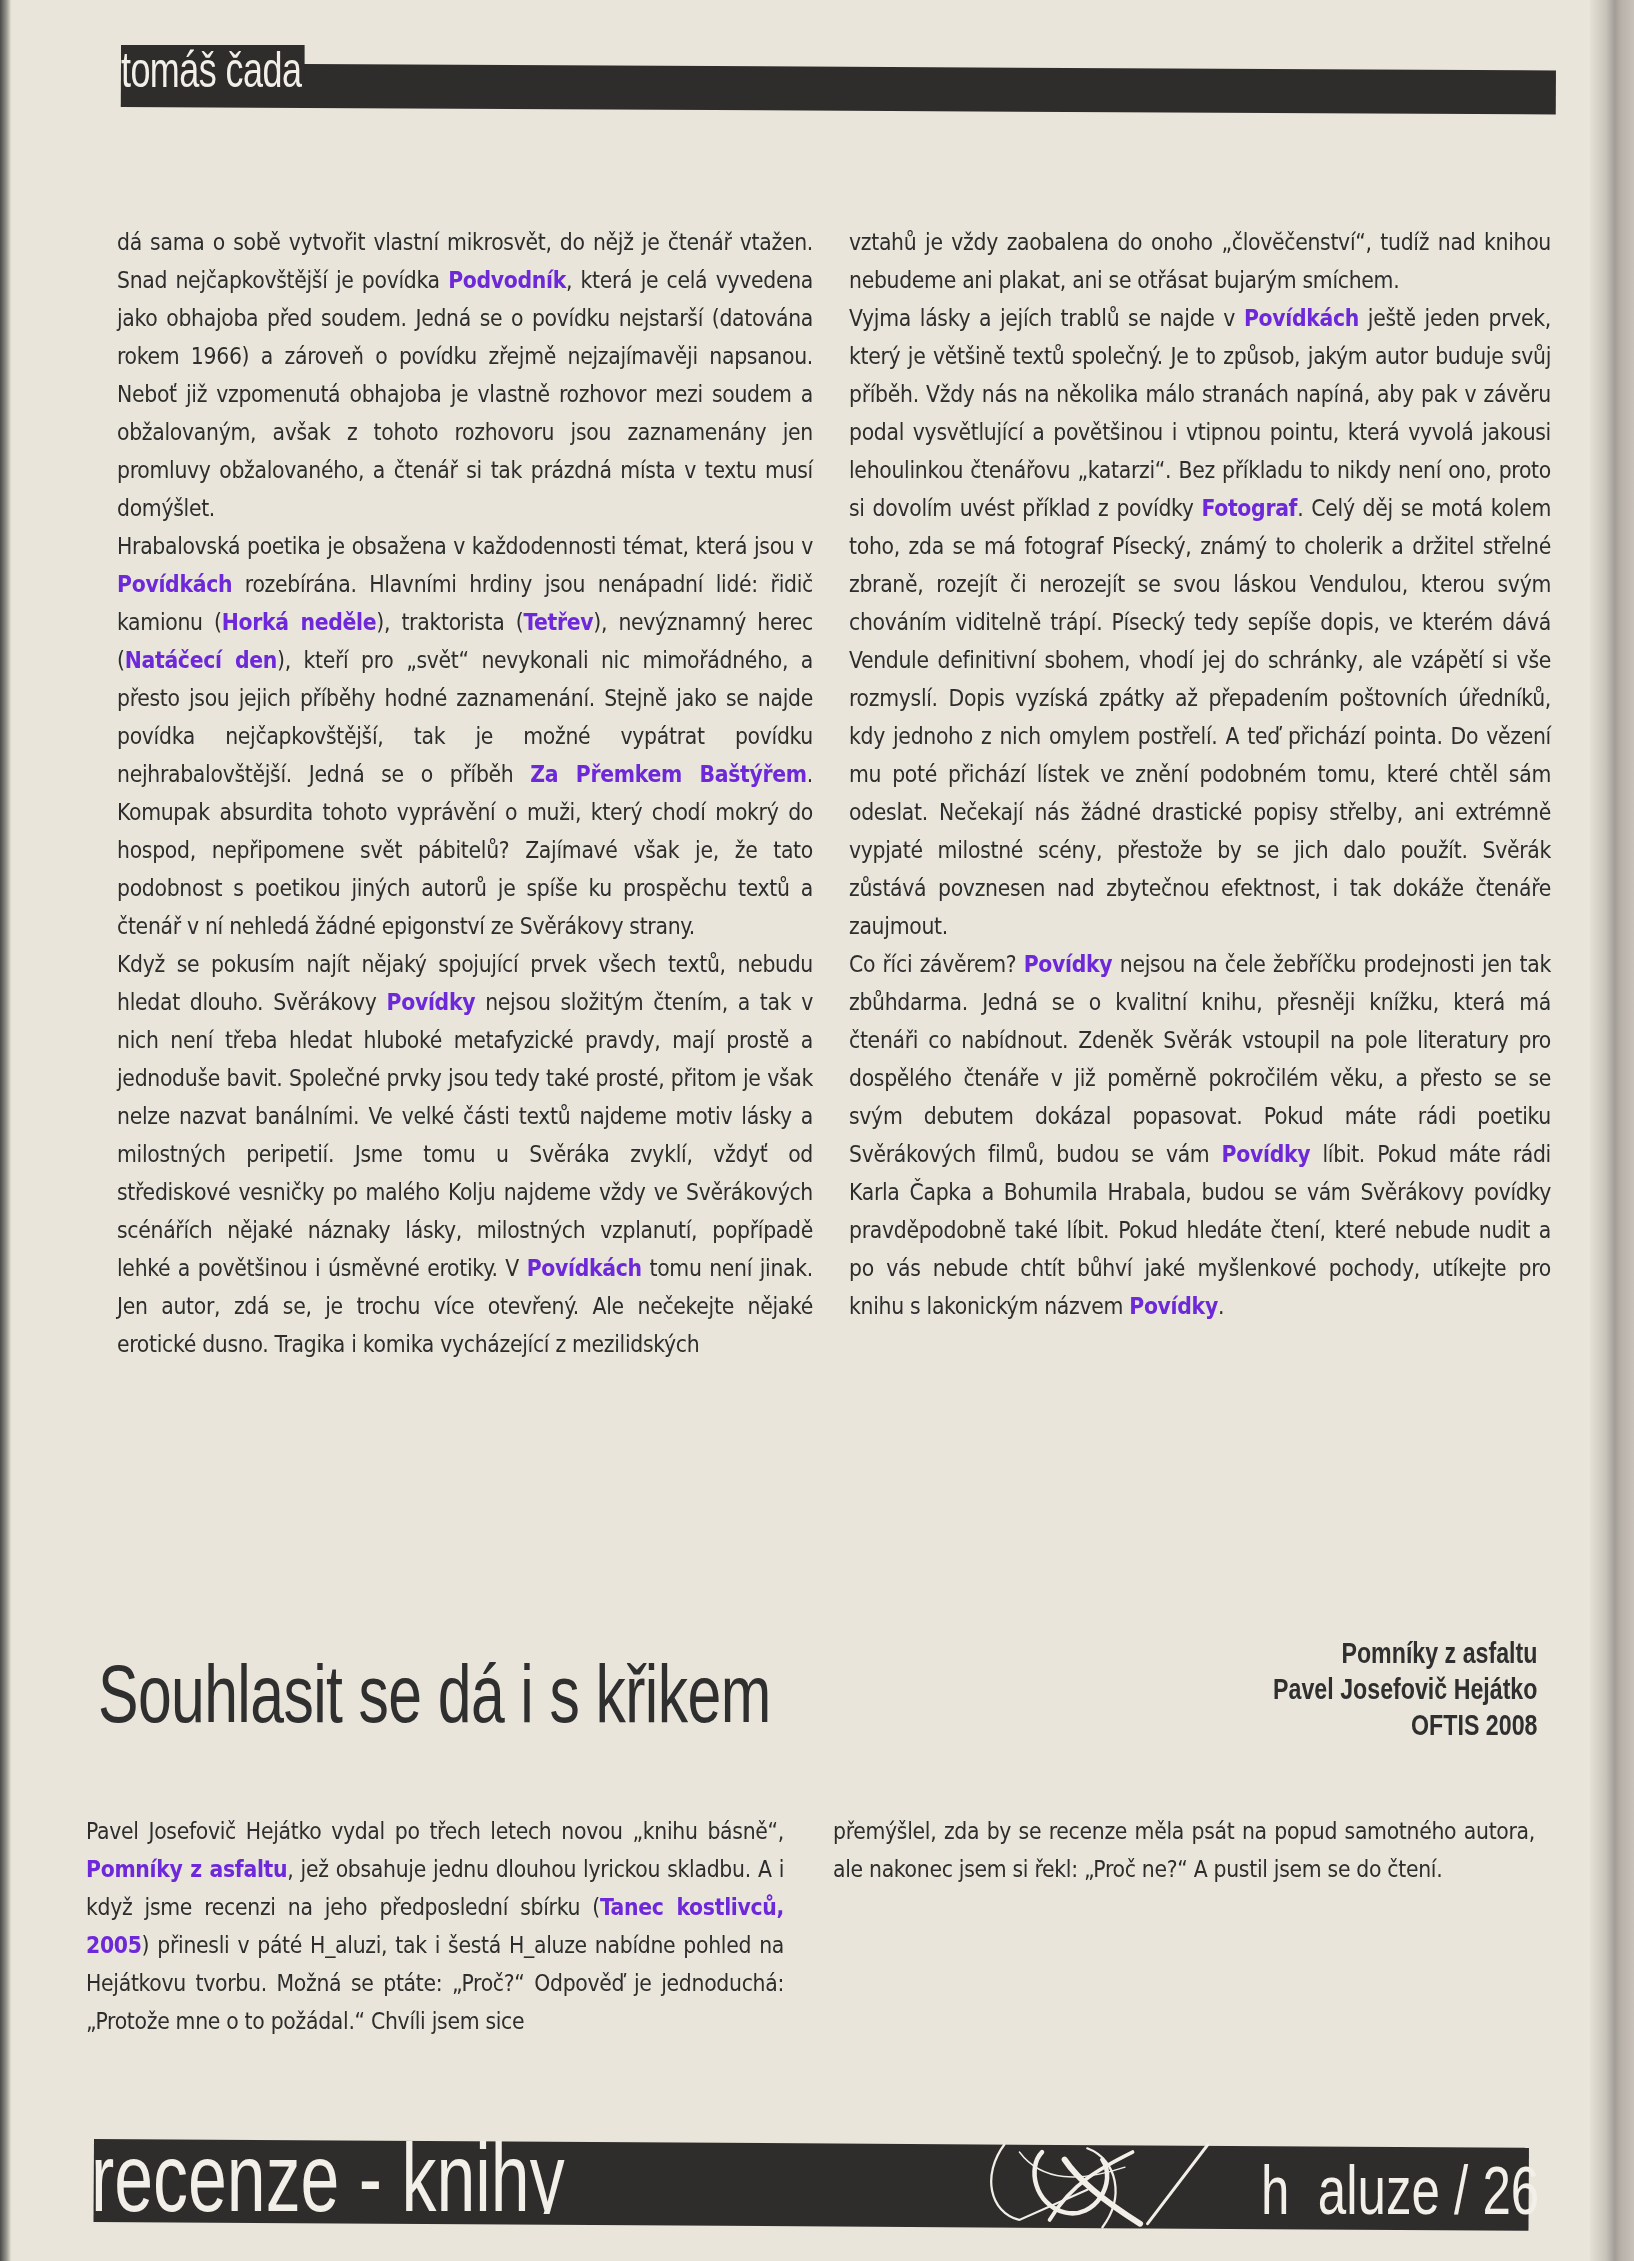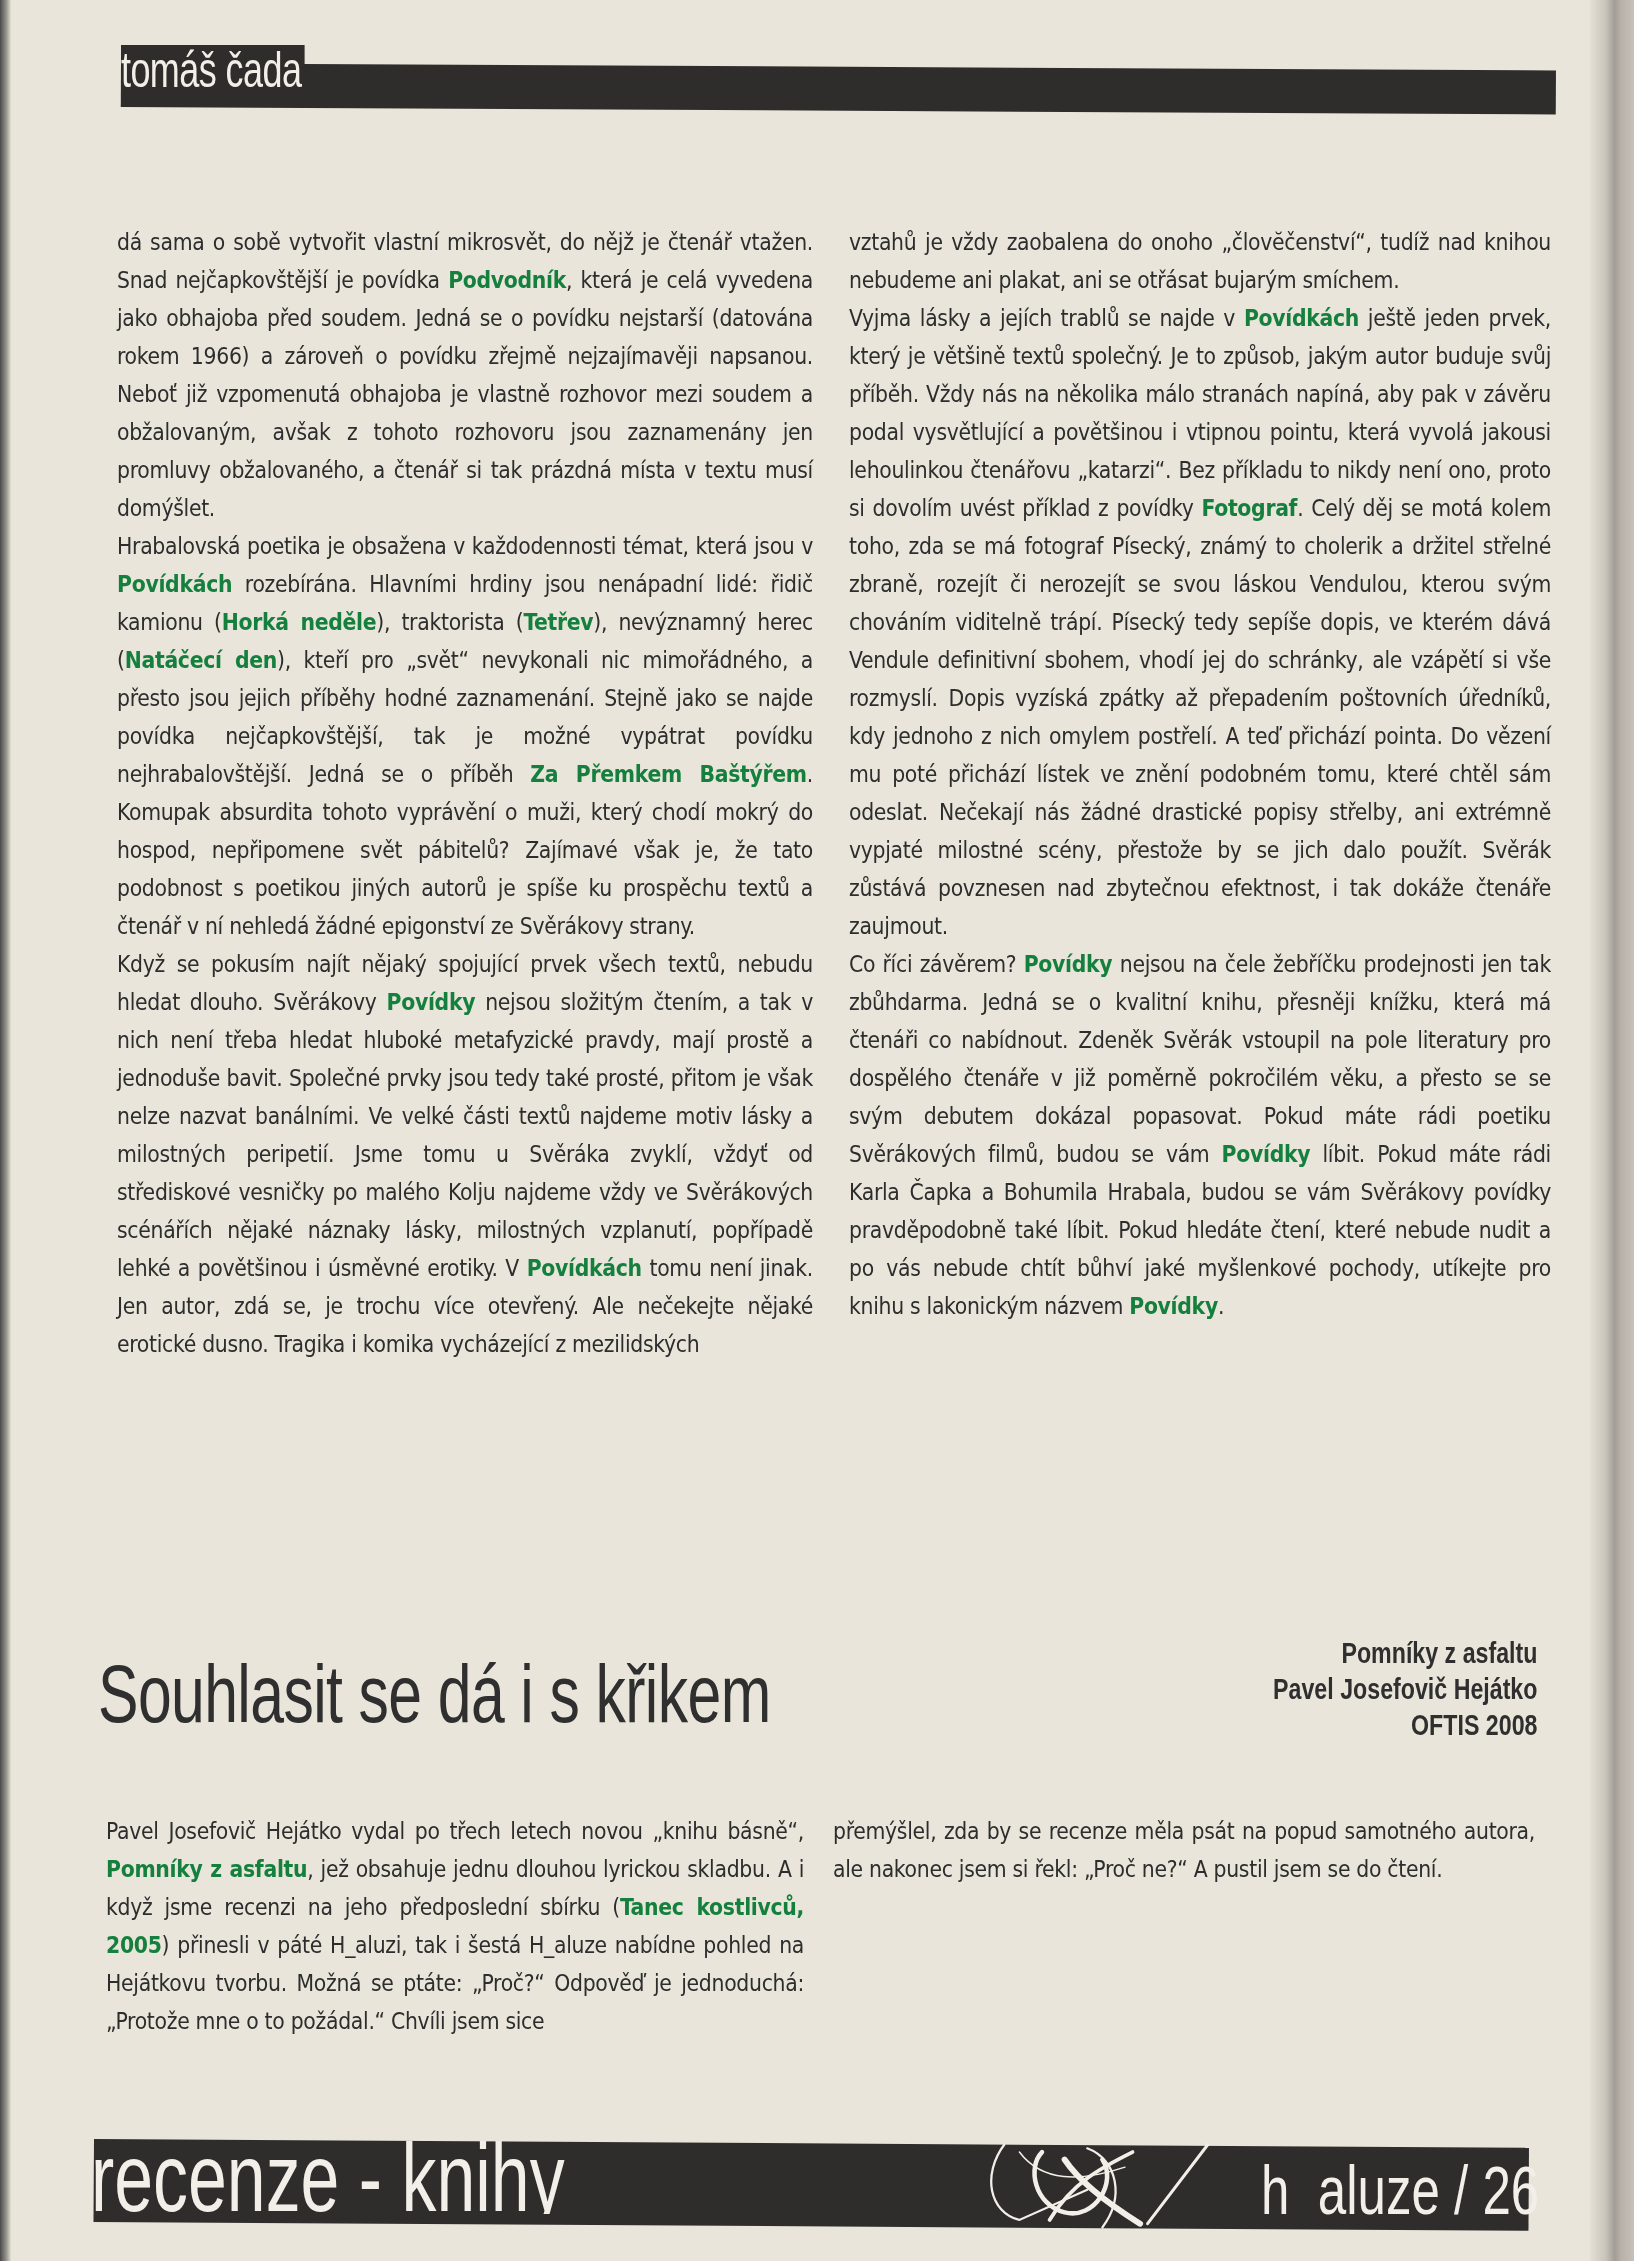--- a/index.html
+++ b/index.html
@@ -30,37 +30,37 @@
     letter-spacing: -0.8px; height: 42px; overflow: hidden;
     background: #2f2d2c; padding-right: 4.5px;
   }
   .col {
     position: absolute; text-align: justify;
     font-family: "DejaVu Sans Condensed", "DejaVu Sans", sans-serif;
     font-size: 22.7px; line-height: 38px; color: #2d2d2d;
     letter-spacing: -0.3px;
   }
   .col p { margin: 0; }
-  .col b { font-weight: bold; color: #15803d; }
+  .col b { font-weight: bold; color: #6d28d9; }
   #col1 { left: 117px; top: 223px; width: 696px; }
   #col2 { left: 849px; top: 223px; width: 702px; }
   .article2-title {
     position: absolute; left: 98px; top: 1652px;
     font-family: "Liberation Sans", sans-serif;
     font-size: 82px; line-height: 83px; color: #2f2f2f;
     transform: scaleX(0.74); transform-origin: left top;
     letter-spacing: -0.8px; white-space: nowrap;
   }
   .book-info {
     position: absolute; right: 98px; top: 1635px; text-align: right;
     font-family: "Liberation Sans", sans-serif; font-weight: bold;
     font-size: 29px; line-height: 36px; color: #2f2f2f;
     transform: scaleX(0.8); transform-origin: right top;
   }
-  #col3 { left: 106px; top: 1812px; width: 698px; }
+  #col3 { left: 86px; top: 1812px; width: 698px; }
   #col4 { left: 833px; top: 1812px; width: 702px; }
   .footer-bar {
     position: absolute; left: 94px; top: 2139px; width: 1435px; height: 83px;
     background: #2f2d2c;
     transform: rotate(0.35deg); transform-origin: left top;
   }
   .footer-section {
     position: absolute; left: 91px; top: 2129px;
     font-family: "Liberation Sans", sans-serif;
     font-size: 97px; line-height: 97px; color: #f2efe8;

